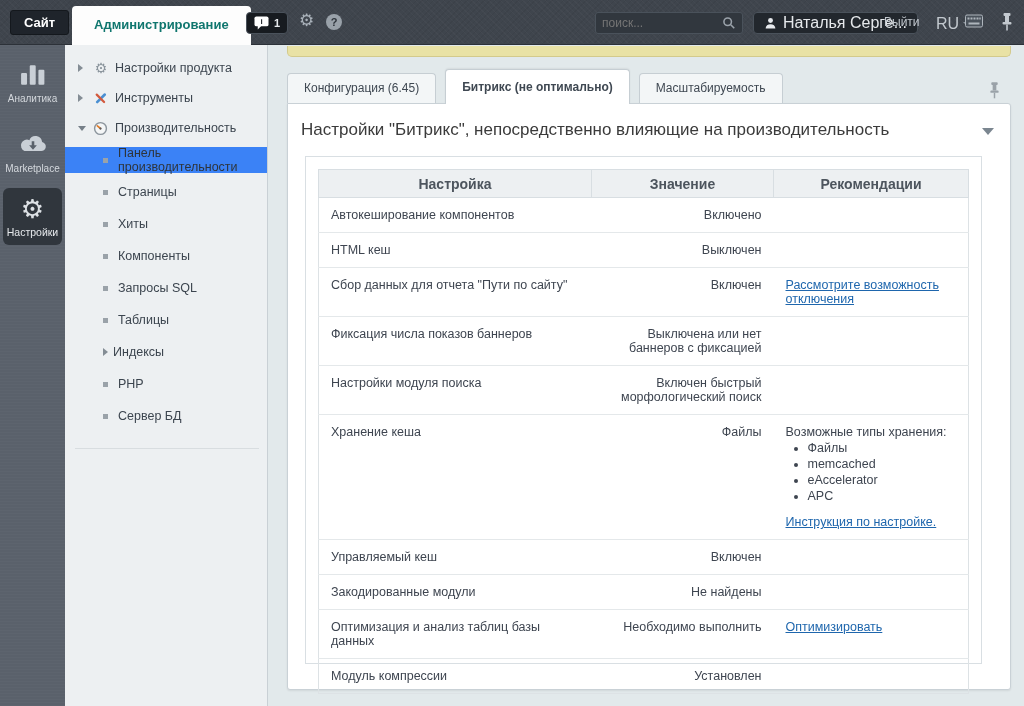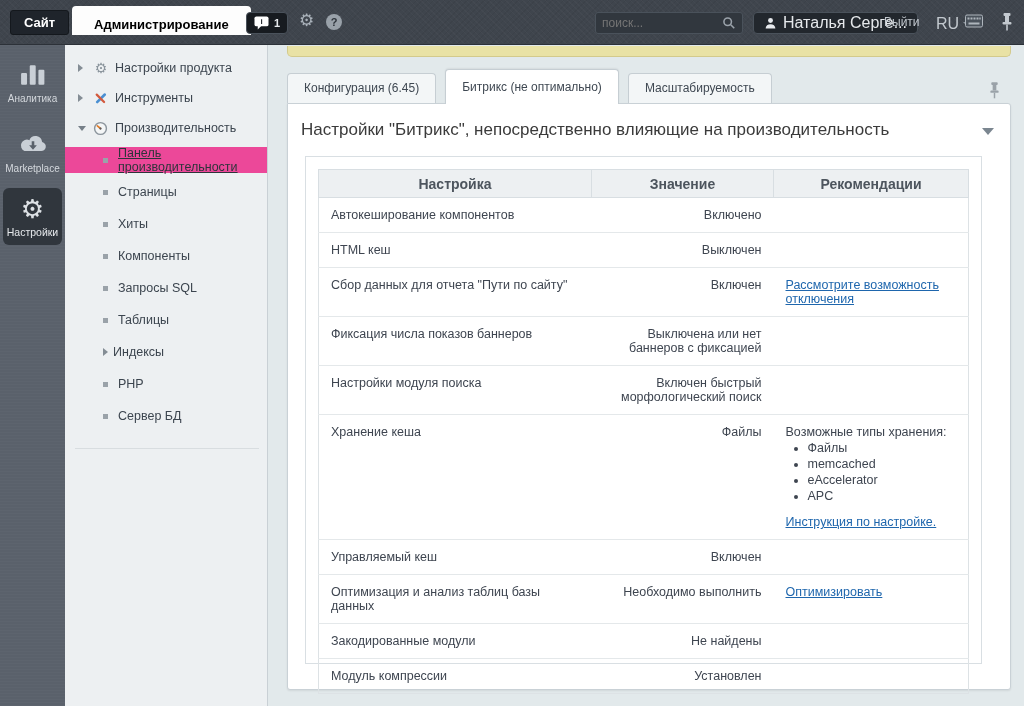--- a/index.html
+++ b/index.html
@@ -15,23 +15,23 @@
     background-image:repeating-linear-gradient(45deg, rgba(255,255,255,.025) 0 1px, transparent 1px 4px),
                      repeating-linear-gradient(-45deg, rgba(0,0,0,.05) 0 1px, transparent 1px 4px);
     border-bottom:1px solid #2c3138; z-index:10;
   }
   .site-tab {
     position:absolute; left:10px; top:10px; height:25px; padding:0 13px;
     background:#1f242b; border:1px solid #14181d; border-radius:3px;
     color:#fff; font-size:13px; font-weight:bold; line-height:24px; cursor:pointer;
   }
   .admin-tab {
-    position:absolute; left:72px; top:6px; height:29px; padding:0 22px;
+    position:absolute; left:72px; top:6px; height:39px; padding:0 22px;
     background:#fdfdfd; border-radius:4px 4px 0 0;
-    color:#000000; font-size:13px; font-weight:bold; line-height:38px; cursor:pointer;
+    color:#0f766e; font-size:13px; font-weight:bold; line-height:38px; cursor:pointer;
   }
   .notif-btn {
     position:absolute; left:246px; top:12px; height:22px; min-width:40px;
     background:#171b20; border:1px solid #4a525b; border-radius:4px;
     display:flex; align-items:center; gap:5px; padding:0 7px; cursor:pointer;
   }
   .notif-btn .cnt { color:#e8ebee; font-size:11px; font-weight:bold; }
   .top-gear { position:absolute; left:299px; top:10px; font-size:17px; color:#a9b1b9; cursor:pointer; }
   .help-circle {
     position:absolute; left:326px; top:14px; width:16px; height:16px; border-radius:50%;
@@ -73,41 +73,41 @@
   .rail-gear { font-size:26px; color:#dde1e5; line-height:26px; display:block; }
   
   .sidebar {
     position:absolute; left:65px; top:45px; width:203px; height:661px;
     background:#edf0f2; border-right:1px solid #c9d0d5; padding-top:8px;
   }
   .sb-item { display:flex; align-items:center; cursor:pointer; font-size:12.5px; color:#3c454f; }
   .sb-item.top { height:30px; padding-left:13px; }
   .sb-item.sub { height:32px; padding-left:38px; }
   .sb-item.sub.first { margin-top:4px; }
-  .sb-item.selected { background:#ec4899; height:26px; margin:2px 0 3px; color:#2e343b;text-decoration:underline; }
+  .sb-item.selected { background:#3b82f6; height:26px; margin:2px 0 3px; color:#2e343b; }
   .tri-right { width:0; height:0; border-top:4px solid transparent; border-bottom:4px solid transparent; border-left:5px solid #848d95; flex:0 0 5px; margin-right:5px; }
   .tri-down { width:0; height:0; border-left:4px solid transparent; border-right:4px solid transparent; border-top:5px solid #767f88; flex:0 0 8px; margin-right:2px; }
   .sb-ico { width:16px; flex:0 0 16px; margin:0 6px 0 5px; text-align:center; }
   .bullet { width:5px; height:5px; background:#9aa2a9; flex:0 0 5px; margin-right:10px; }
   .sb-divider { border-top:1px solid #d8dde0; margin:16px 8px 0 10px; }
   
   .content { position:absolute; left:268px; top:45px; width:756px; height:661px; background:#e2e9eb; }
   .notice-strip {
     position:absolute; left:19px; top:1px; width:724px; height:11px;
     background:#e9e2a5; border:1px solid #d3ca8c; border-top:none; border-radius:0 0 5px 5px;
   }
   .tabs { position:absolute; left:19px; top:23px; height:35px; display:flex; align-items:flex-end; z-index:3; }
   .tab {
     height:30px; line-height:29px; padding:0 16px; margin-right:9px;
     background:#f3f6f7; border:1px solid #c6ced3; border-bottom:none;
     border-radius:4px 4px 0 0; font-size:12px; color:#3f4852;
     cursor:pointer; white-space:nowrap;
   }
   .tab.active {
-    height:35px; line-height:34px; background:#fff; font-weight:normal;
+    height:35px; line-height:34px; background:#fff; font-weight:bold;
     margin-bottom:-1px; box-shadow:0 -1px 2px rgba(0,0,0,.06);
   }
   .tabs-pin { position:absolute; right:24px; top:37px; cursor:pointer; }
   .panel {
     position:absolute; left:19px; top:58px; width:724px; height:587px;
     background:#fff; border:1px solid #c9d1d6; border-radius:0 3px 3px 3px;
     box-shadow:0 1px 2px rgba(0,0,0,.08);
   }
   .panel-head { display:flex; justify-content:space-between; align-items:center; padding:16px 16px 12px 13px; }
   .panel-title { font-size:17px; color:#3b3b3b; }
@@ -380,32 +380,32 @@
                 </ul>
                 <div class="rec-seg"><a class="rec-link">Инструкция по настройке.</a></div>
               </td>
             </tr>
             <tr>
               <td class="col-setting">Управляемый кеш</td>
               <td class="col-value">Включен</td>
               <td class="col-rec"></td>
             </tr>
             <tr>
+              <td class="col-setting">Закодированные модули</td>
+              <td class="col-value">Не найдены</td>
+              <td class="col-rec"></td>
+            </tr>
+            <tr>
               <td class="col-setting">Оптимизация и анализ таблиц базы данных</td>
               <td class="col-value">Необходимо выполнить</td>
               <td class="col-rec">
                 <div class="rec-seg"><a class="rec-link">Оптимизировать</a></div>
               </td>
             </tr>
             <tr>
-              <td class="col-setting">Закодированные модули</td>
-              <td class="col-value">Не найдены</td>
-              <td class="col-rec"></td>
-            </tr>
-            <tr>
               <td class="col-setting">Модуль компрессии</td>
               <td class="col-value">Установлен</td>
               <td class="col-rec"></td>
             </tr>
           </tbody>
       </table>
     </div>
   </div>
 </div>
 

